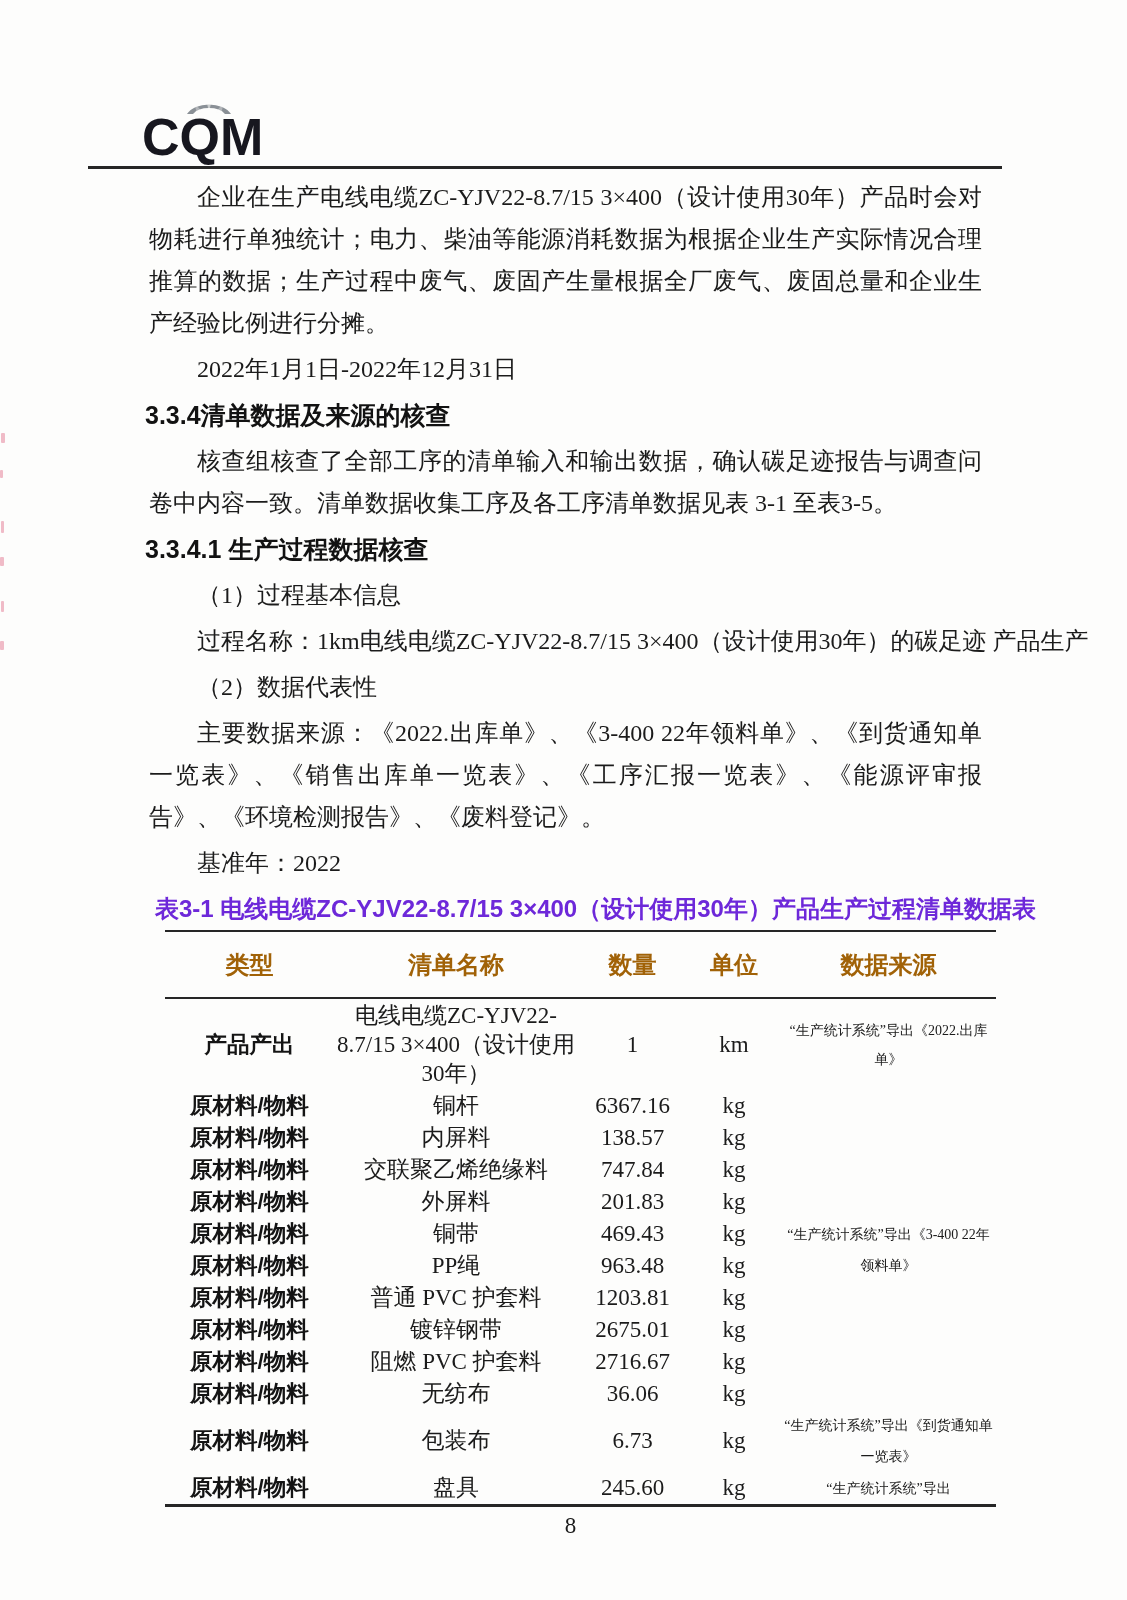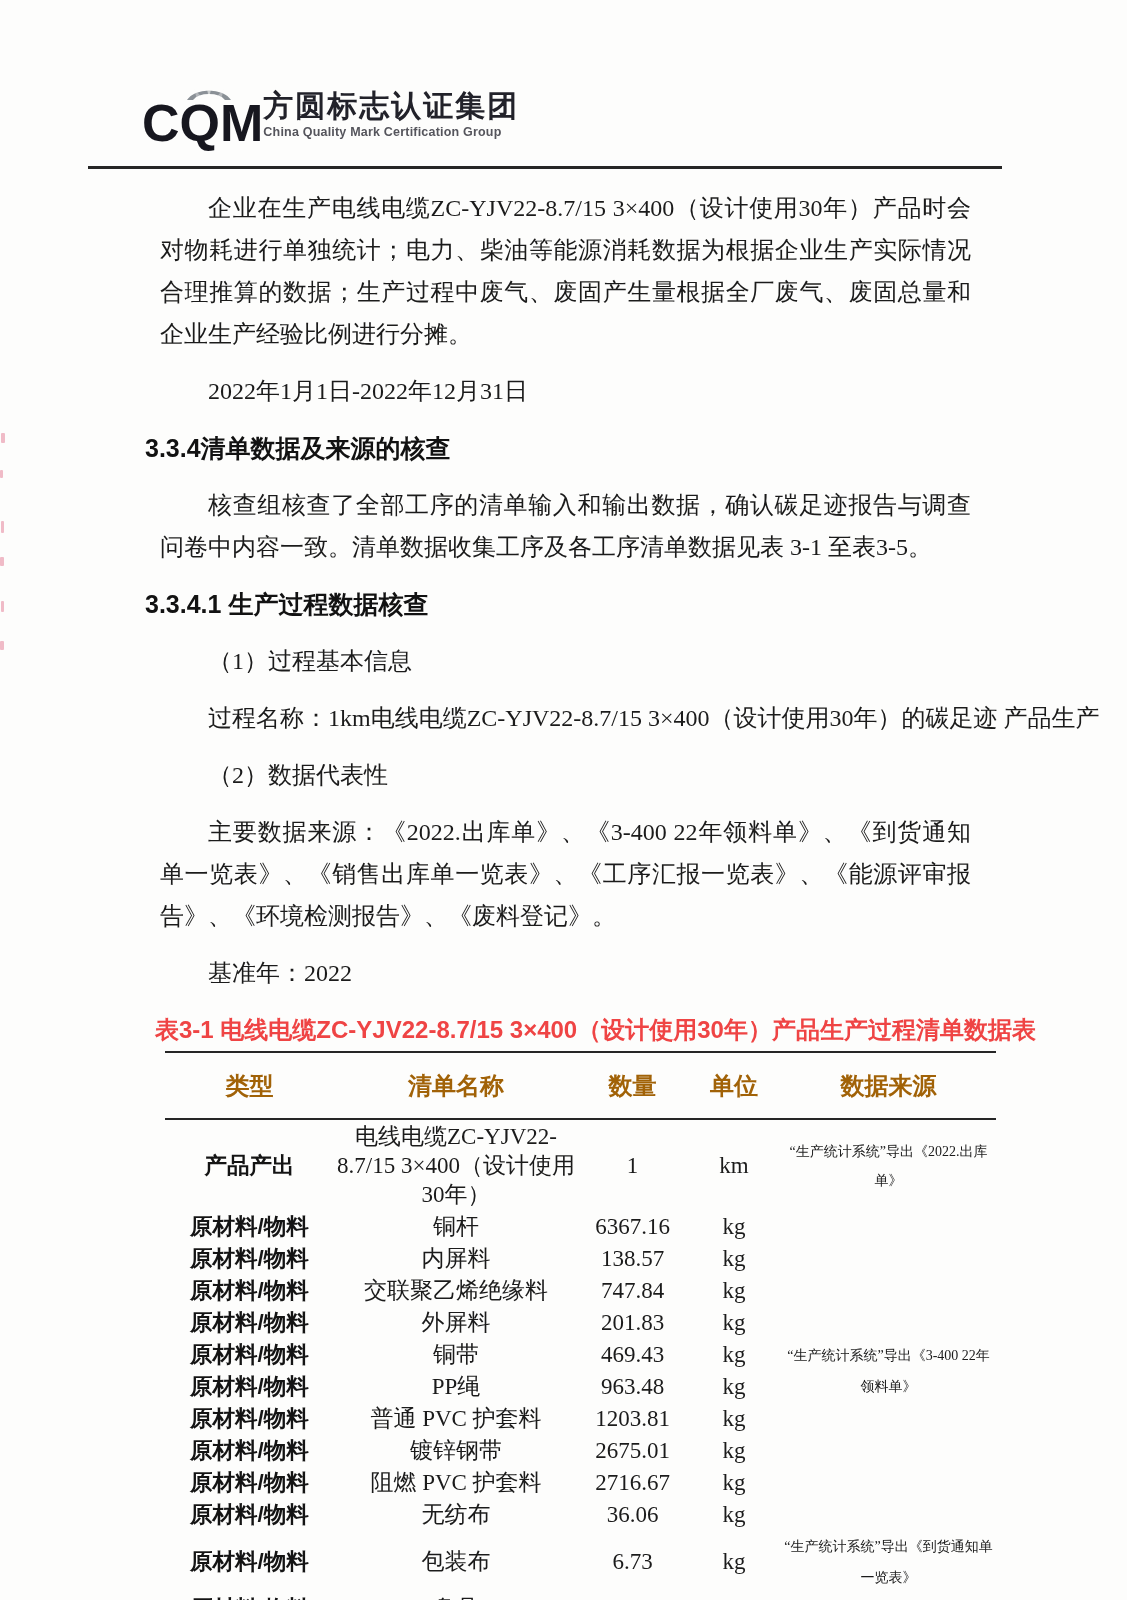--- a/index.html
+++ b/index.html
@@ -15,21 +15,21 @@
     font-family:"Liberation Serif","DejaVu Serif",serif;
     color:var(--ink);
     position:relative;overflow:hidden;
   }
   .page{position:relative;width:1127px;height:1600px;}
 
   
   .scan-mark{position:absolute;background:var(--artifact);opacity:.38;border-radius:1px;}
 
   
-  .logo-row{position:absolute;left:142px;top:84px;display:flex;align-items:center;}
+  .logo-row{position:absolute;left:142px;top:98px;display:flex;align-items:flex-end;gap:16px;}
   .logo-mark{position:relative;padding-top:16px;}
   .logo-acronym{
     font-family:"Liberation Sans","DejaVu Sans",sans-serif;font-weight:bold;
     font-size:52px;line-height:0.9;letter-spacing:0px;color:var(--logo-dark);
     display:block;
   }
   .logo-arc{position:absolute;top:-2px;left:42px;}
   .logo-names{display:flex;flex-direction:column;padding-bottom:3px;}
   .logo-cn{
     font-family:"Liberation Sans","DejaVu Sans",sans-serif;font-weight:bold;
@@ -37,34 +37,34 @@
   }
   .logo-en{
     font-family:"Liberation Sans","DejaVu Sans",sans-serif;font-weight:bold;
     font-size:12.5px;color:#55555c;letter-spacing:.2px;margin-top:3px;
   }
 
   .header-rule{position:absolute;left:88px;top:166px;width:914px;height:3px;background:var(--rule);}
 
   
   .content{position:absolute;left:145px;top:172px;width:841px;}
-  p.body{font-size:24px;line-height:42px;margin:15px;text-align:justify;}
+  p.body{font-size:24px;line-height:42px;margin:4px;text-align:justify;}
   .indent{text-indent:2em;}
   .nowrap{white-space:nowrap;font-size:23px;text-align:left;}
   h3.head{
     font-family:"Liberation Sans","DejaVu Sans",sans-serif;
     font-size:25px;font-weight:bold;margin:0;line-height:42px;color:#121212;
     text-align:left;
   }
   .pad-top{margin-top:4px;}
 
   
   .table-caption{
     font-family:"Liberation Sans","DejaVu Sans",sans-serif;
-    font-weight:bold;font-size:24px;line-height:42px;color:#ef4444;
+    font-weight:bold;font-size:24px;line-height:42px;color:#6d28d9;
     margin-left:10px;white-space:nowrap;
   }
   table.inv-table{
     border-collapse:collapse;table-layout:fixed;
     margin-left:20px;width:811px;
     border-top:2px solid var(--rule);
     border-bottom:3px solid var(--rule);
   }
   .inv-table thead tr{border-bottom:2px solid var(--rule);}
   .inv-table th{
@@ -108,24 +108,20 @@
   <header class="logo-row">
     <div class="logo-mark">
       <svg class="logo-arc" width="50" height="20" viewBox="0 0 50 20" aria-hidden="true">
         <path d="M3 18 A 24 16 0 0 1 47 18 L41 18 A 18 11 0 0 0 9 18 Z" fill="#8a9096"></path>
         <path d="M22 2 L25 17 L28 2 Z" fill="#fdfdfc" opacity="0.55"></path>
         <path d="M10 6 L18 16 L13 18 Z" fill="#fdfdfc" opacity="0.35"></path>
         <path d="M40 6 L32 16 L37 18 Z" fill="#fdfdfc" opacity="0.35"></path>
       </svg>
       <span class="logo-acronym">CQM</span>
     </div>
-    <div class="logo-names">
-      <span class="logo-cn">方圆标志认证集团</span>
-      <span class="logo-en">China Quality Mark Certification Group</span>
-    </div>
   </header>
 
   <div class="header-rule"></div>
 
   <main class="content">
     <p class="body indent pad-top">企业在生产电线电缆ZC-YJV22-8.7/15 3×400（设计使用30年）产品时会对物耗进行单独统计；电力、柴油等能源消耗数据为根据企业生产实际情况合理推算的数据；生产过程中废气、废固产生量根据全厂废气、废固总量和企业生产经验比例进行分摊。</p>
 
     <p class="body indent">2022年1月1日-2022年12月31日</p>
 
     <h3 class="head">3.3.4清单数据及来源的核查</h3>

